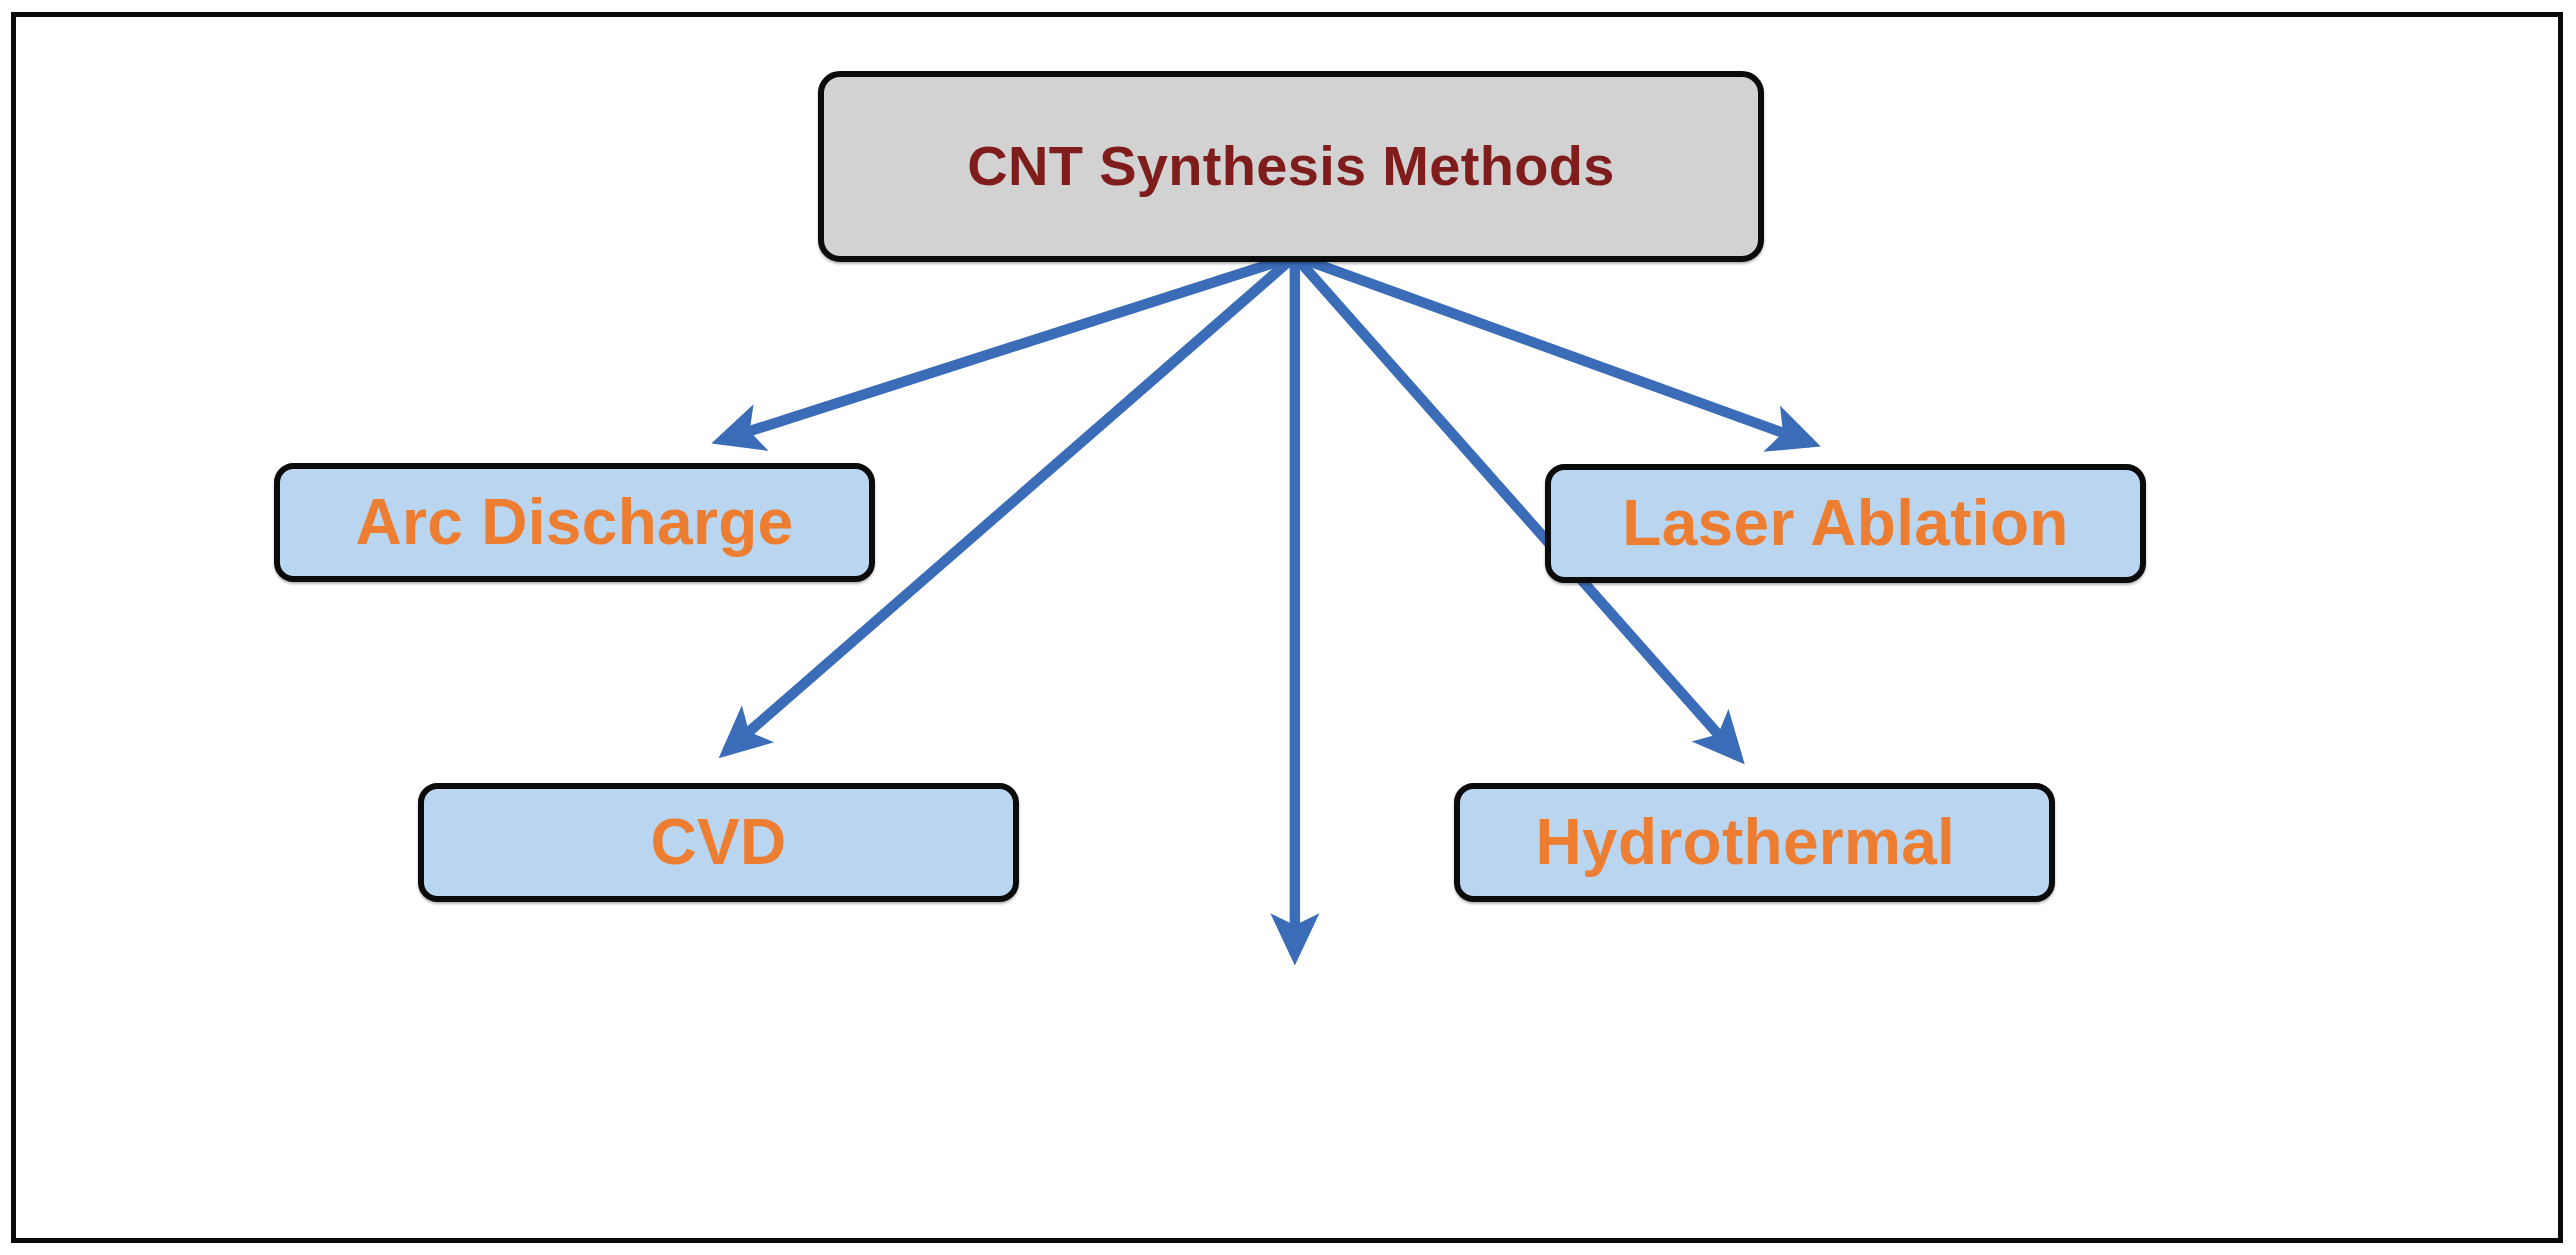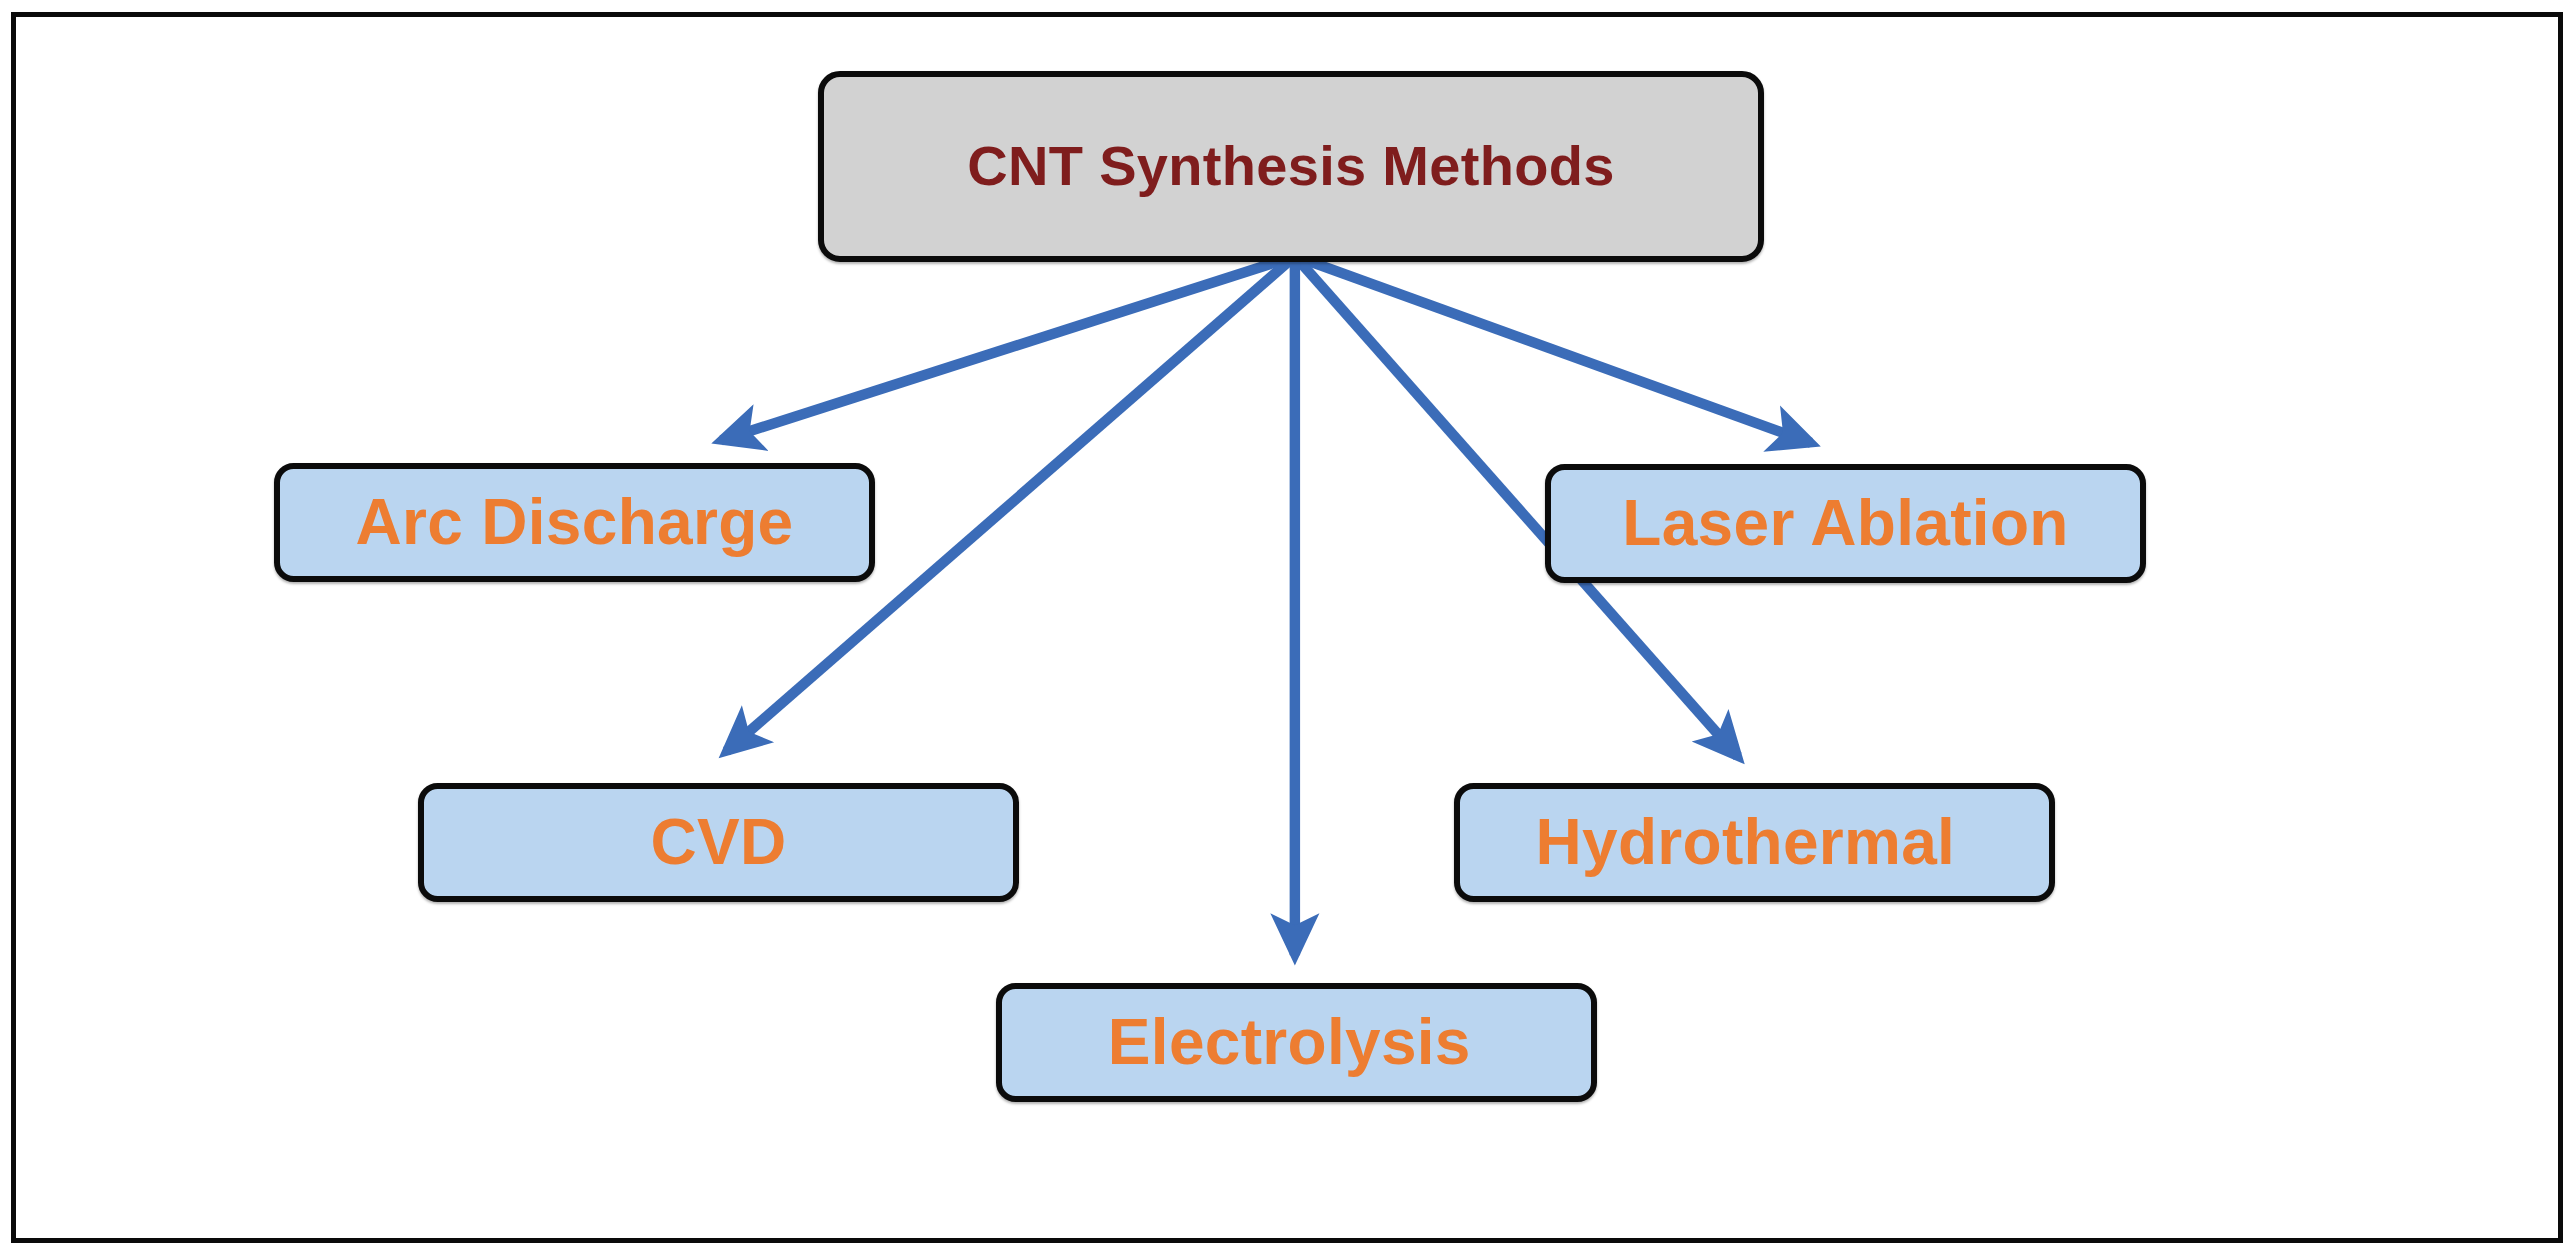--- a/index.html
+++ b/index.html
@@ -172,18 +172,15 @@
   </div>
 
   <div class="node node-child" id="node-cvd">
     <span class="node-label">CVD</span>
   </div>
 
   <div class="node node-child" id="node-hydrothermal">
     <span class="node-label">Hydrothermal</span>
   </div>
 
-  <div class="node node-child" id="node-electrolysis">
-    <span class="node-label">Electrolysis</span>
-  </div>
 
 </div>
 
 
 </body></html>

